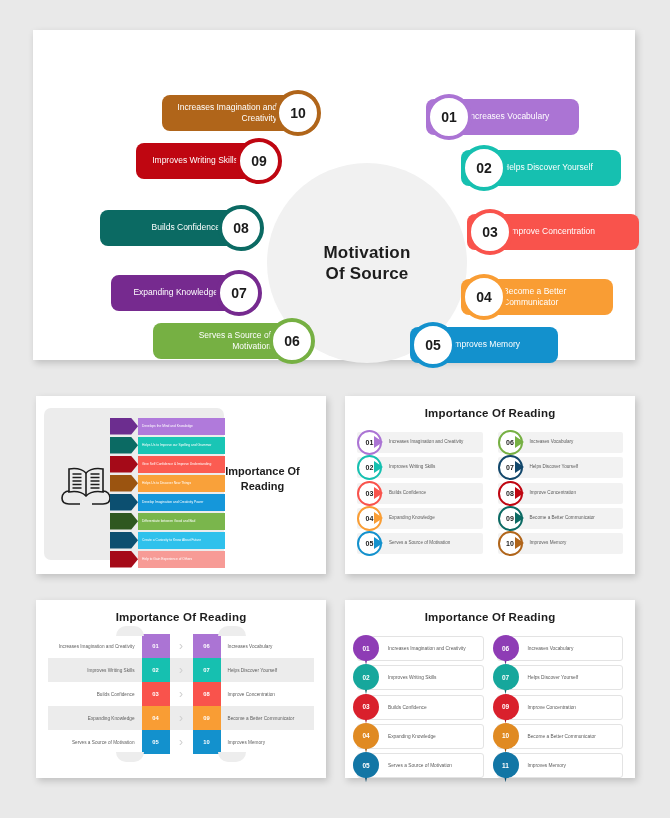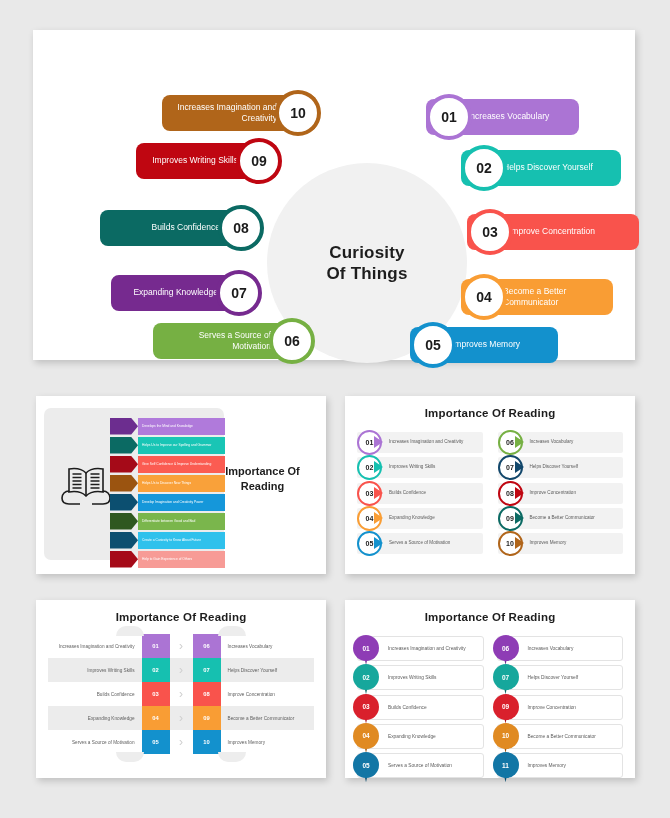--- a/index.html
+++ b/index.html
@@ -101,22 +101,22 @@
   .pin-badge .stem{position:absolute;left:9.5px;top:14px;width:7px;height:16px;z-index:1;
            clip-path:polygon(0 0,100% 0,50% 100%);}
   .pin-txt{margin-left:30px;font-size:4.8px;color:#5c5c5c;}
 </style>
 </head>
 <body>
 
 <div class="slide" id="slide-main">
   <div class="hub">
     <div class="hub-title">
-      <span>Curiosity</span><br>
-      <span>Of Things</span>
+      <span>Motivation</span><br>
+      <span>Of Source</span>
     </div>
   </div>
   <div id="main-left-nodes">
       <div class="node left" style="left: 129px; top: 65px; width: 159px;">
         <div class="bar" style="background: rgb(176, 101, 26); width: 155px;">Increases Imagination and Creativity</div>
         <div class="circ" style="border-color: rgb(176, 101, 26);">10</div>
       </div>
       <div class="node left" style="left: 103px; top: 113px; width: 146px;">
         <div class="bar" style="background: rgb(191, 6, 17); width: 142px;">Improves Writing Skills</div>
         <div class="circ" style="border-color: rgb(191, 6, 17);">09</div>

